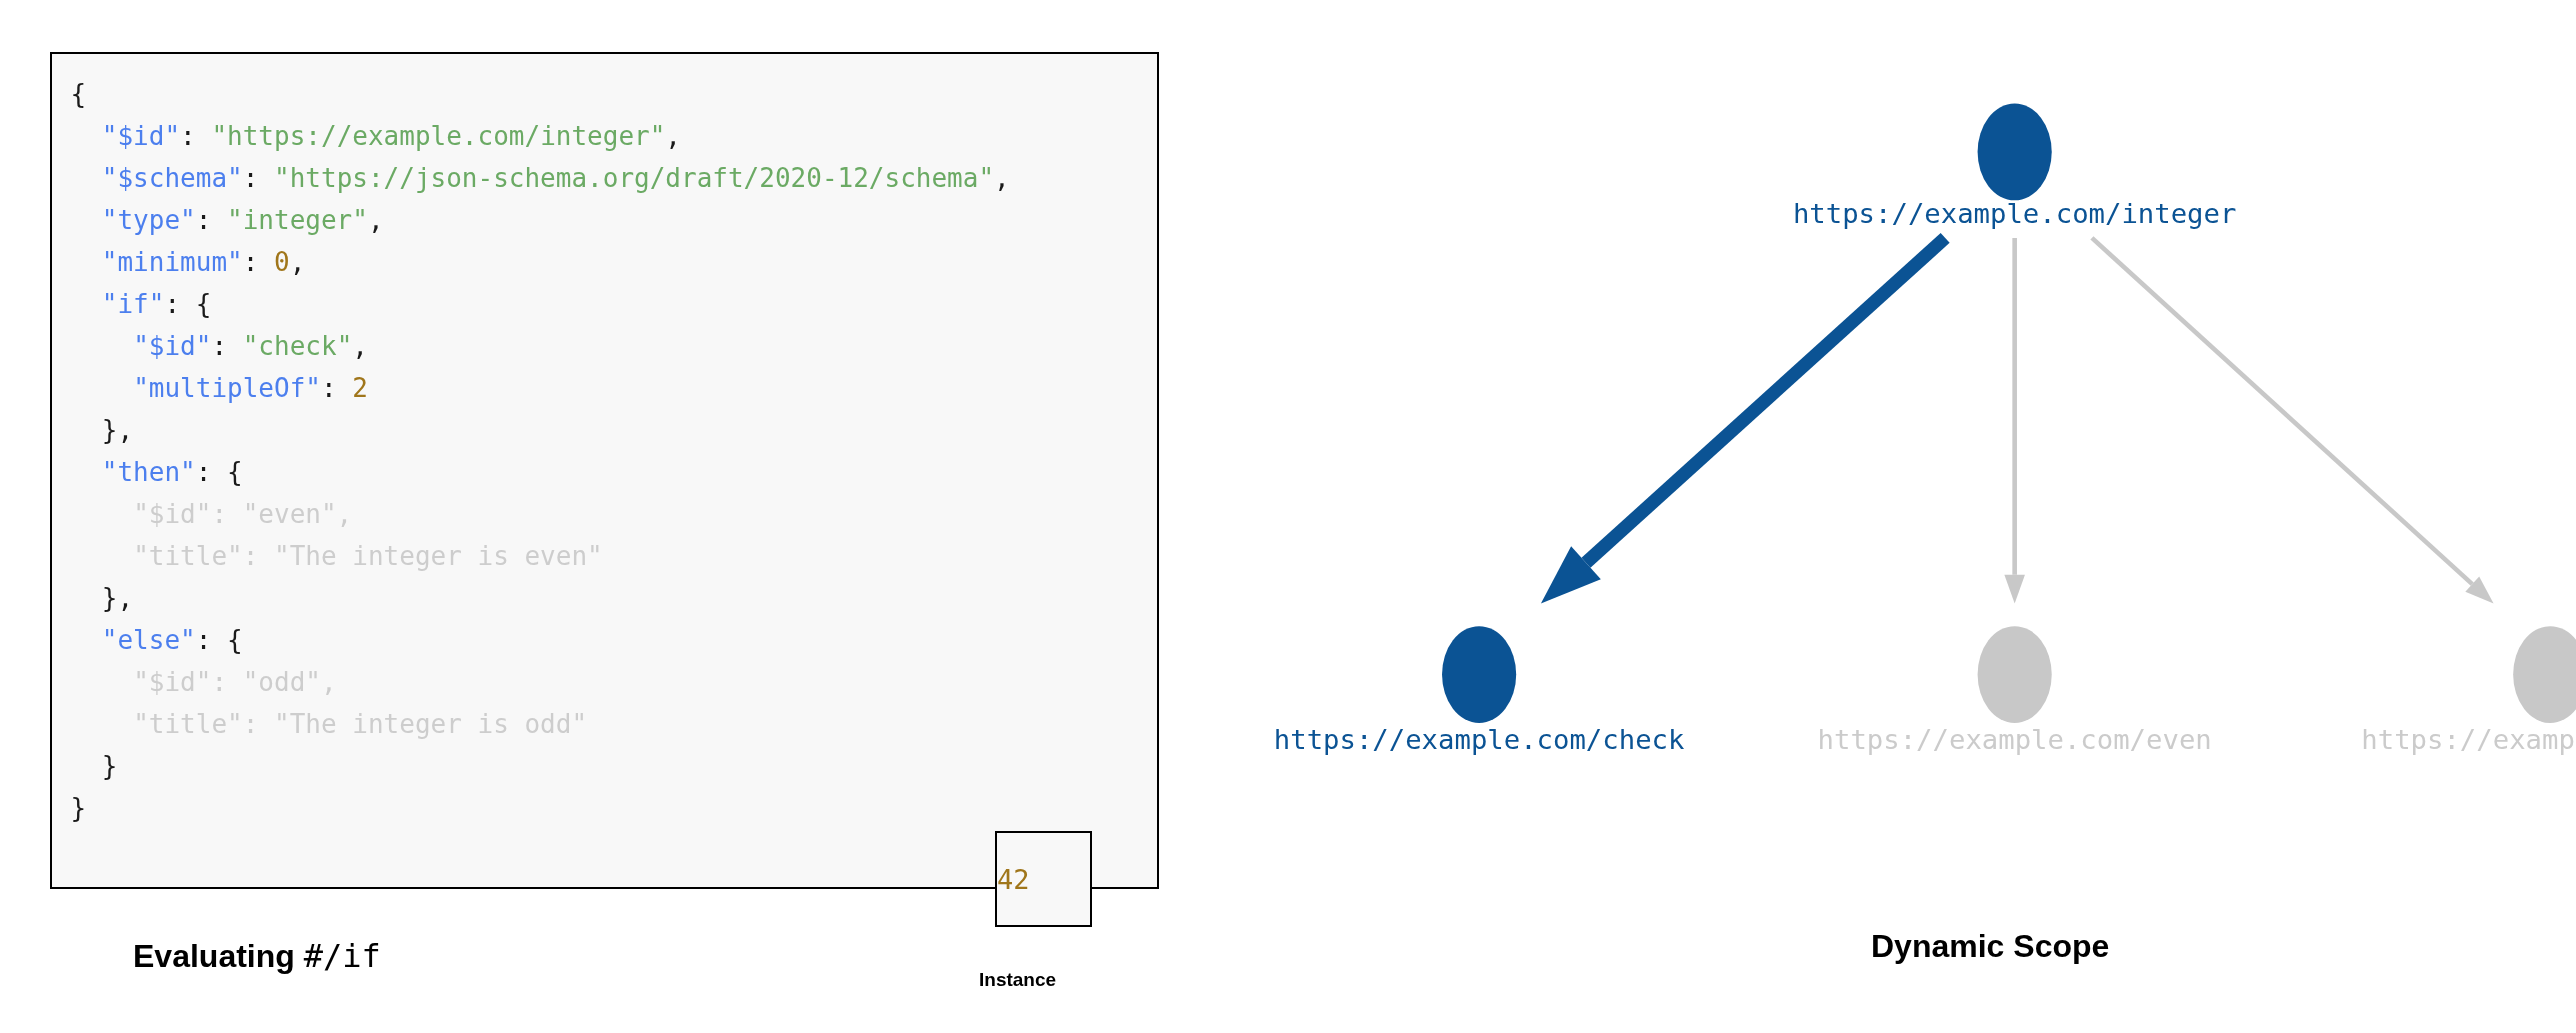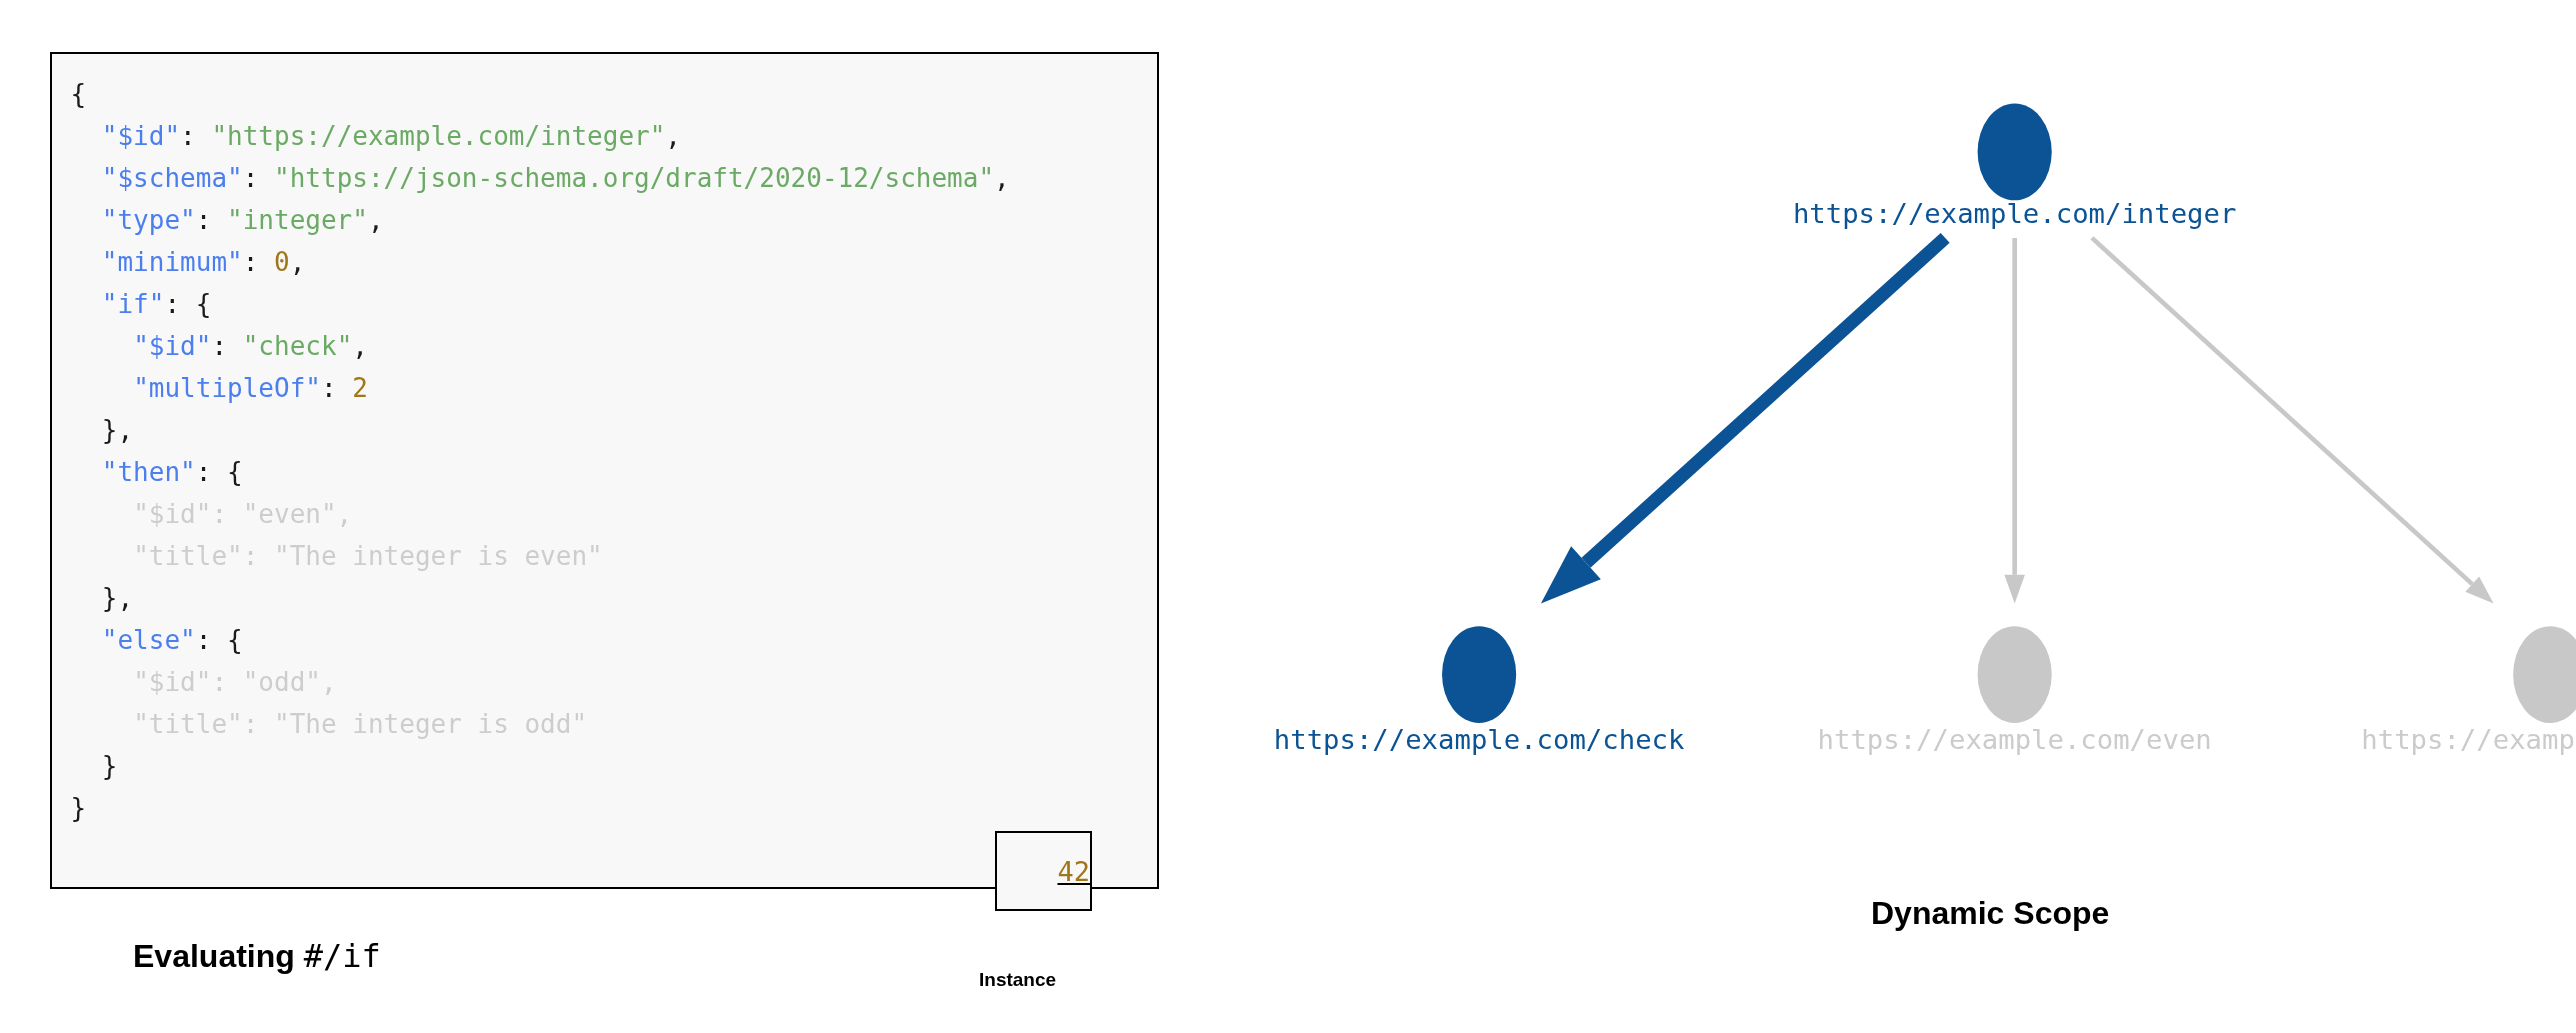--- a/index.html
+++ b/index.html
@@ -51,29 +51,28 @@
   .tok-str    { color: #6baa64; }
   .tok-num    { color: #a0761b; }
   .tok-muted  { color: #cdcdcd; }
 
   
   #instance-box {
     position: absolute;
     left: 995px;
     top: 831px;
     width: 97px;
-    height: 80px;
+    height: 96px;
     background: #f8f8f8;
     border: 2.6px solid #000000;
     box-sizing: border-box;
     display: flex;
     align-items: center;
-    justify-content: flex-end;
+    justify-content: flex-start;
     z-index: 5;
-    text-decoration: underline;
   }
   #instance-value {
     font-family: "DejaVu Sans Mono", "Liberation Mono", monospace;
     font-size: 27px;
     color: #a0761b;
     line-height: 1;
   }
 
   .caption {
     position: absolute;
@@ -153,15 +152,15 @@
       <ellipse cx="1610" cy="295" rx="72" ry="94" fill="#0B5394"></ellipse>
       <text x="1610" y="434" text-anchor="middle" fill="#0B5394" font-family="&quot;DejaVu Sans Mono&quot;, &quot;Liberation Mono&quot;, monospace" font-size="53">https://example.com/integer</text>
       <ellipse cx="570" cy="1310" rx="72" ry="94" fill="#0B5394"></ellipse>
       <text x="570" y="1454" text-anchor="middle" fill="#0B5394" font-family="&quot;DejaVu Sans Mono&quot;, &quot;Liberation Mono&quot;, monospace" font-size="53">https://example.com/check</text>
       <ellipse cx="1610" cy="1310" rx="72" ry="94" fill="#C8C8C8"></ellipse>
       <text x="1610" y="1454" text-anchor="middle" fill="#CBCBCB" font-family="&quot;DejaVu Sans Mono&quot;, &quot;Liberation Mono&quot;, monospace" font-size="53">https://example.com/even</text>
       <ellipse cx="2650" cy="1310" rx="72" ry="94" fill="#C8C8C8"></ellipse>
       <text x="2650" y="1454" text-anchor="middle" fill="#CBCBCB" font-family="&quot;DejaVu Sans Mono&quot;, &quot;Liberation Mono&quot;, monospace" font-size="53">https://example.com/odd</text>
     </svg>
 
-  <div class="caption" id="caption-right" style="left:686px; top:895px;">Dynamic Scope</div>
+  <div class="caption" id="caption-right" style="left:686px; top:928px;">Dynamic Scope</div>
 </div>
 
 
 </body></html>

